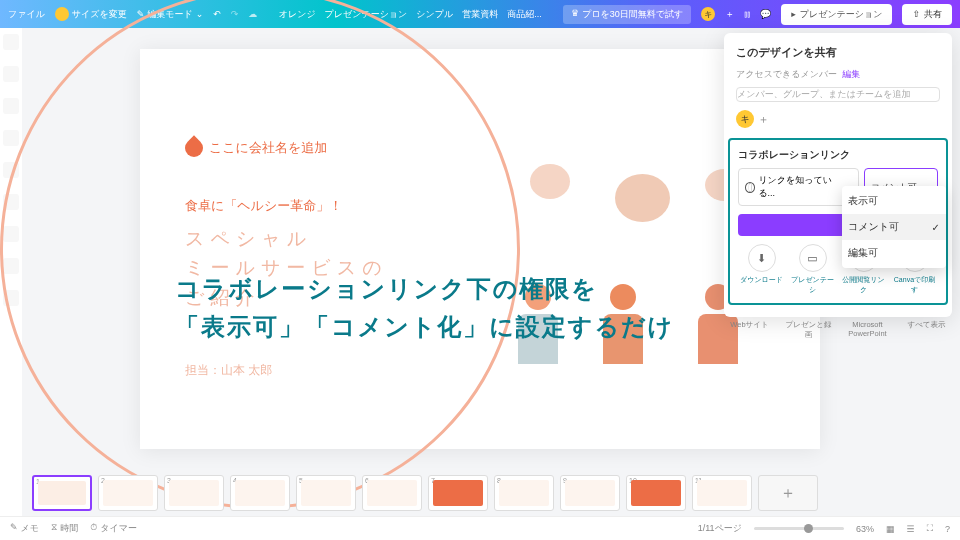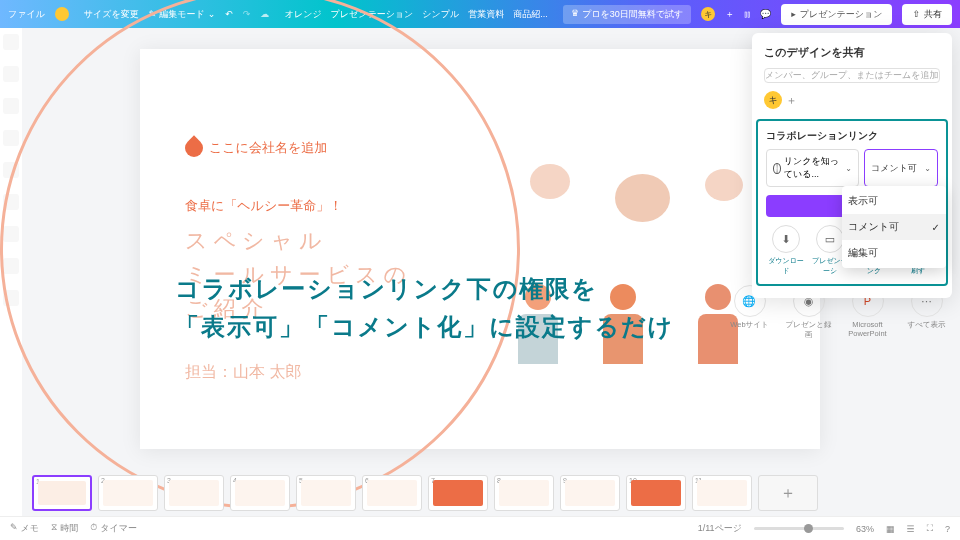--- a/index.html
+++ b/index.html
@@ -12,35 +12,35 @@
 .top .btn-share{background:#fff;color:#333;padding:4px 10px;border-radius:4px;font-size:9px;display:flex;align-items:center;gap:4px}
 .top .circ{width:14px;height:14px;background:#ffc833;border-radius:50%}
 .left{position:absolute;left:0;top:28px;bottom:24px;width:22px;background:#fff;display:flex;flex-direction:column;align-items:center;padding-top:6px;gap:16px}
 .left .li{width:16px;height:16px;background:#e5e5e5;border-radius:3px;opacity:.3}
 .canvas{position:absolute;left:140px;top:49px;width:680px;height:400px;background:#22c55e;box-shadow:0 2px 20px rgba(0,0,0,0.08)}
 .slide{position:absolute;inset:0;background:#fff}
 .arc{position:absolute;left:-140px;top:-60px;width:520px;height:520px;border:3px solid #f5b199;border-radius:50%}
 .company{position:absolute;left:45px;top:90px;display:flex;align-items:center;gap:6px;color:#ec6d46;font-size:13px;font-weight:500}
 .leaf{width:18px;height:18px;background:#ec6d46;border-radius:50% 0 50% 50%;transform:rotate(-45deg)}
 .tag{position:absolute;left:45px;top:148px;color:#ec6d46;font-size:13px}
-.title{position:absolute;left:45px;top:175px;font-size:22px;color:#f1b8a3;letter-spacing:6px;line-height:1.55;font-weight:400}
-.person{position:absolute;left:45px;top:313px;color:#f1b8a3;font-size:16px}
+.title{position:absolute;left:45px;top:175px;font-size:19px;color:#f1b8a3;letter-spacing:6px;line-height:1.55;font-weight:400}
+.person{position:absolute;left:45px;top:313px;color:#f1b8a3;font-size:12px}
 .illus{position:absolute;right:40px;top:115px;width:280px;height:200px}
 .ppl{position:absolute;bottom:0;width:55px;height:80px}
 .ppl.p1{left:10px}.ppl.p2{left:95px}.ppl.p3{left:190px}
 .head{width:26px;height:26px;border-radius:50%;background:#ec8b5e;margin:0 auto}
 .body{width:40px;height:50px;background:#e8956f;margin:4px auto 0;border-radius:8px 8px 0 0}
 .p1 .head{background:#f3a07a}.p1 .body{background:#c4d4d8}
 .p3 .head{background:#e89070}.p3 .body{background:#e89070}
 .bub{position:absolute;border-radius:50%;background:#f5d5c5}
 .b1{width:40px;height:35px;top:0;left:30px}
 .b2{width:55px;height:48px;top:10px;left:115px;background:#f0cab5}
 .b3{width:38px;height:32px;top:5px;left:205px}
 .overlay{position:absolute;left:175px;top:270px;font-size:24px;font-weight:700;color:#0a7a8a;letter-spacing:2px;line-height:1.6;z-index:10}
-.panel{position:absolute;right:8px;top:33px;width:200px;background:#fff;box-shadow:0 4px 24px rgba(0,0,0,0.12);border-radius:6px;padding:12px;font-size:10px;z-index:20}
+.panel{position:absolute;right:8px;top:33px;width:228px;background:#fff;box-shadow:0 4px 24px rgba(0,0,0,0.12);border-radius:6px;padding:12px;font-size:10px;z-index:20}
 .panel h3{font-size:11px;font-weight:600;color:#333;margin-bottom:8px}
 .panel .sub{color:#999;font-size:9px;margin-bottom:2px}
 .panel .sub a{color:#8b3dff;text-decoration:none}
 .panel .input{border:1px solid #e0e0e0;border-radius:4px;font-size:9px;color:#aaa;margin:6px 0 8px}
 .panel .avs{display:flex;gap:4px;align-items:center;margin-bottom:10px}
 .panel .av{width:18px;height:18px;border-radius:50%;background:#ffc833;font-size:9px;display:flex;align-items:center;justify-content:center;color:#333}
 .panel .plus{color:#888;font-size:11px}
 .collab-box{border:2px solid #0a9396;border-radius:4px;padding:8px;margin:0 -8px}
 .collab-title{font-size:10px;font-weight:600;margin-bottom:6px;color:#333}
 .sel-row{display:flex;gap:5px;margin-bottom:8px}
@@ -67,21 +67,21 @@
 .bottombar .grow{flex:1}
 .globe{width:11px;height:11px;border:1px solid #555;border-radius:50%;position:relative}
 .globe::before{content:"";position:absolute;inset:0;border-left:1px solid #555;border-right:1px solid #555;border-radius:50%;transform:scaleX(.4)}
 </style>
 </head>
 <body>
 
 <div class="top">
   <div class="grp">
     <span>ファイル</span>
-    <span style="display:flex;align-items:center;gap:15px">
+    <span style="display:flex;align-items:center;gap:3px">
         <span class="circ"></span>
         <span>サイズを変更</span>
       </span>
     <span style="display:flex;align-items:center;gap:3px">
         <span>✎</span>
         <span>編集モード</span>
         <span>⌄</span>
       </span>
     <span>↶</span>
     <span style="opacity:.5">↷</span>
@@ -154,20 +154,21 @@
   </div>
 </div>
 
 <div class="overlay">
   <div>コラボレーションリンク下の権限を</div>
   <div>「表示可」「コメント化」に設定するだけ</div>
 </div>
 
 <div class="panel">
   <h3>このデザインを共有</h3>
+  <div class="sub"><span>アクセスできるメンバー</span> &nbsp;<a>編集</a></div>
   <div class="input">メンバー、グループ、またはチームを追加</div>
   <div class="avs">
     <span class="av">キ</span>
     <span class="plus">＋</span>
   </div>
   <div class="collab-box">
     <div class="collab-title">コラボレーションリンク</div>
     <div class="sel-row">
       <div class="sel">
           <span class="globe"></span>

